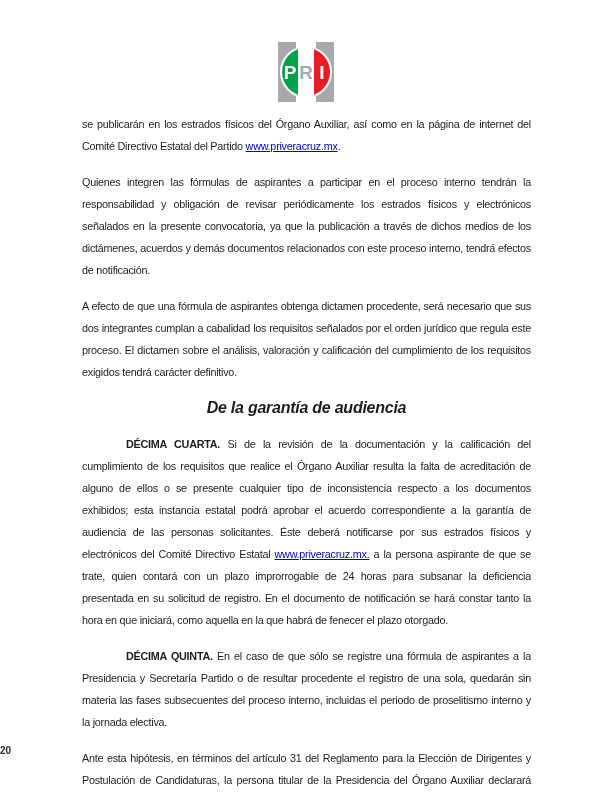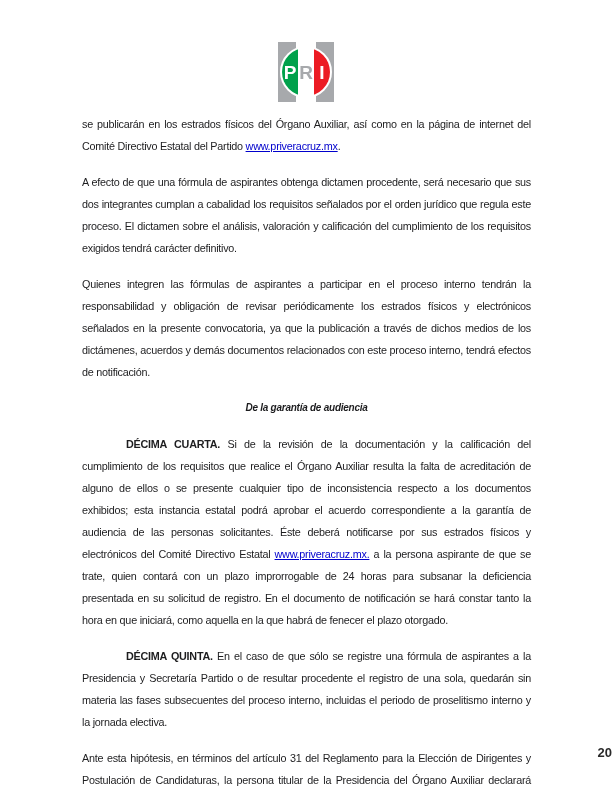--- a/index.html
+++ b/index.html
@@ -52,39 +52,39 @@
   .content {
     margin:11px 0 0 82px;
     width:449px;
     font-size:10.8px;
     line-height:22px;
     letter-spacing:-0.25px;
     text-align:justify;
   }
   .content p { margin-bottom:14px; }
   .content h2 {
-    font-size:10px;
+    font-size:16px;
     font-weight:700;
     font-style:italic;
     text-align:center;
     letter-spacing:-0.25px;
     margin-bottom:14px;
   }
   .lead { font-weight:700;padding-left:44px; }
   a.link {
     color:#0000cc;
     text-decoration:underline;
     cursor:pointer;
   }
   .page-number {
     position:absolute;
     top:745px; left:0;
     width:100%;
-    text-align:right;
-    font-size:13px;
+    text-align:left;
+    font-size:10px;
     font-weight:700;
     color:#2a2a2a;
   }
 </style>
 </head>
 <body>
 
 <div class="page">
 
   <div class="logo">
@@ -94,23 +94,23 @@
         <div class="stripe stripe-green">P</div>
         <div class="stripe stripe-white">R</div>
         <div class="stripe stripe-red">I</div>
       </div>
   </div>
 
   <div class="content">
 
     <p><span>se publicarán en los estrados físicos del Órgano Auxiliar, así como en la página de internet del Comité Directivo Estatal del Partido </span><a class="link">www.priveracruz.mx</a><span>.</span></p>
 
+    <p>Quienes integren las fórmulas de aspirantes a participar en el proceso interno tendrán la responsabilidad y obligación de revisar periódicamente los estrados físicos y electrónicos señalados en la presente convocatoria, ya que la publicación a través de dichos medios de los dictámenes, acuerdos y demás documentos relacionados con este proceso interno, tendrá efectos de notificación.</p>
+
     <p>A efecto de que una fórmula de aspirantes obtenga dictamen procedente, será necesario que sus dos integrantes cumplan a cabalidad los requisitos señalados por el orden jurídico que regula este proceso. El dictamen sobre el análisis, valoración y calificación del cumplimiento de los requisitos exigidos tendrá carácter definitivo.</p>
-
-    <p>Quienes integren las fórmulas de aspirantes a participar en el proceso interno tendrán la responsabilidad y obligación de revisar periódicamente los estrados físicos y electrónicos señalados en la presente convocatoria, ya que la publicación a través de dichos medios de los dictámenes, acuerdos y demás documentos relacionados con este proceso interno, tendrá efectos de notificación.</p>
 
     <h2>De la garantía de audiencia</h2>
 
     <p><span class="lead">DÉCIMA CUARTA.</span><span> Si de la revisión de la documentación y la calificación del cumplimiento de los requisitos que realice el Órgano Auxiliar resulta la falta de acreditación de alguno de ellos o se presente cualquier tipo de inconsistencia respecto a los documentos exhibidos; esta instancia estatal podrá aprobar el acuerdo correspondiente a la garantía de audiencia de las personas solicitantes. Éste deberá notificarse por sus estrados físicos y electrónicos del Comité Directivo Estatal </span><a class="link">www.priveracruz.mx.</a><span> a la persona aspirante de que se trate, quien contará con un plazo improrrogable de 24 horas para subsanar la deficiencia presentada en su solicitud de registro. En el documento de notificación se hará constar tanto la hora en que iniciará, como aquella en la que habrá de fenecer el plazo otorgado.</span></p>
 
 
     <p><span class="lead">DÉCIMA QUINTA.</span><span> En el caso de que sólo se registre una fórmula de aspirantes a la Presidencia y Secretaría Partido o de resultar procedente el registro de una sola, quedarán sin materia las fases subsecuentes del proceso interno, incluidas el periodo de proselitismo interno y la jornada electiva.</span></p>
 
     <p>Ante esta hipótesis, en términos del artículo 31 del Reglamento para la Elección de Dirigentes y Postulación de Candidaturas, la persona titular de la Presidencia del Órgano Auxiliar declarará electa a la fórmula y el 27 de diciembre de 2025 emitirá la declaración de validez del proceso interno electivo, hará la entrega de las constancias que correspondan y se rendirá la protesta estatutaria en los términos previstos en la Base Vigésima Tercera de la presente convocatoria.</p>
 

